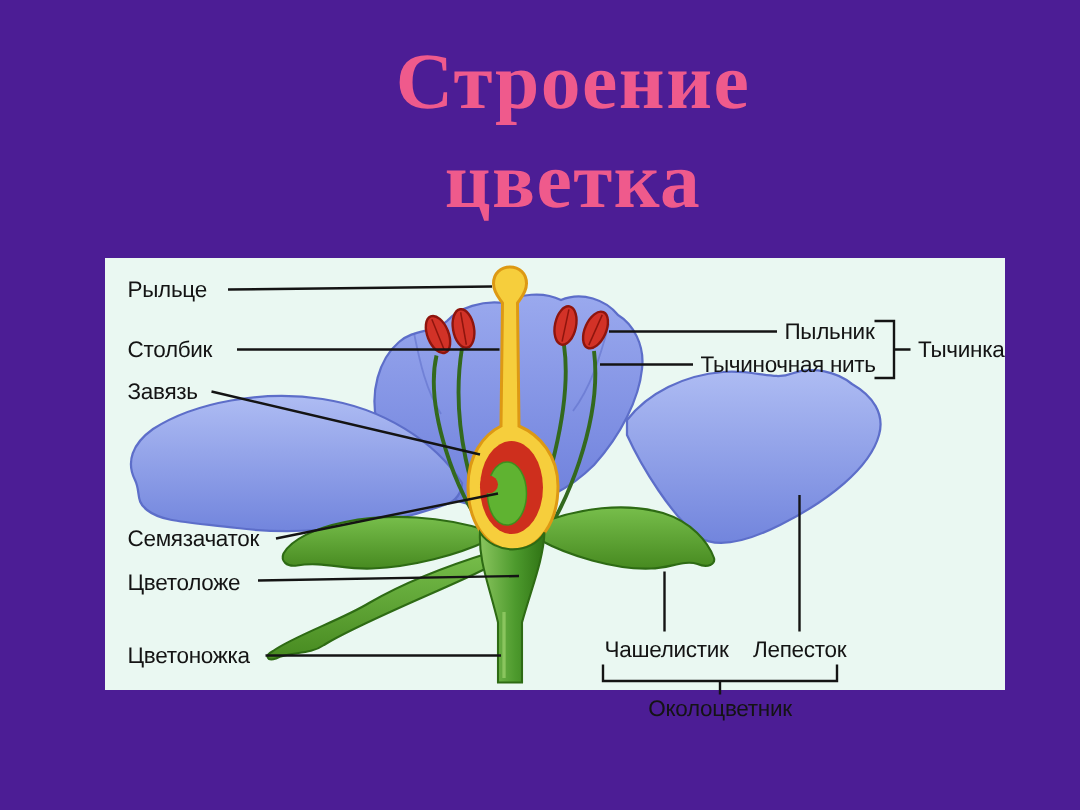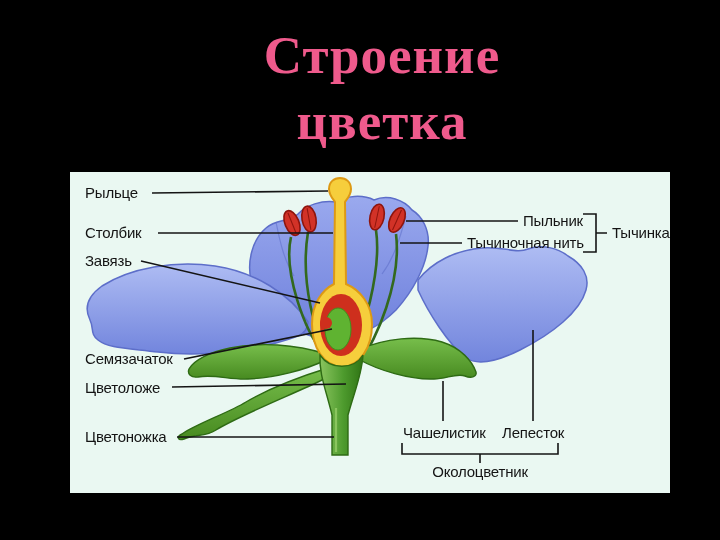--- a/index.html
+++ b/index.html
@@ -1,38 +1,38 @@
 <!DOCTYPE html>
 <html><head>
 <meta charset="utf-8">
 <style>
   html,body{margin:0;padding:0;}
   .slide{
     position:relative;
     width:720px;height:540px;
-    background:#000000;
+    background:#4c1d95;
     overflow:hidden;
     font-family:"Liberation Sans",sans-serif;
   }
   .title{
     position:absolute;
     top:22px;left:0;width:720px;
     text-align:center;
     transform:translateX(22px);
     font-family:"Liberation Serif",serif;
     font-weight:bold;
     font-size:53px;
     line-height:66px;
     color:#EF5A8C;
     letter-spacing:1px;
   }
   .panel{
     position:absolute;
     left:70px;top:172px;
-    width:600px;height:321px;
+    width:600px;height:288px;
     background:#EAF8F2;
   }
   .panel svg{display:block;}
   text.lbl{
     font-family:"Liberation Sans",sans-serif;
     font-size:15px;
     fill:#141414;
     letter-spacing:-0.2px;
   }
 </style>

